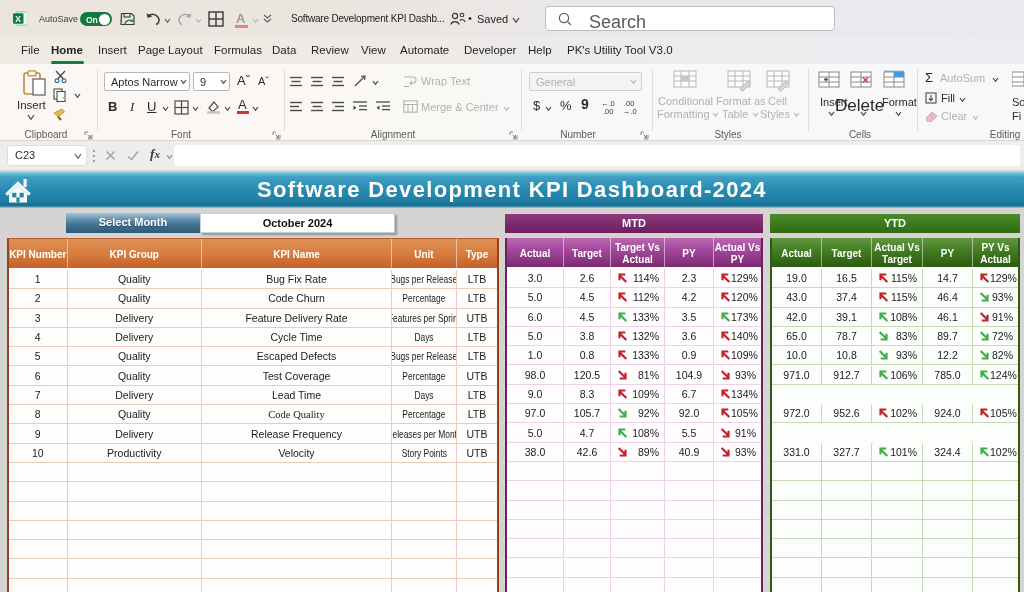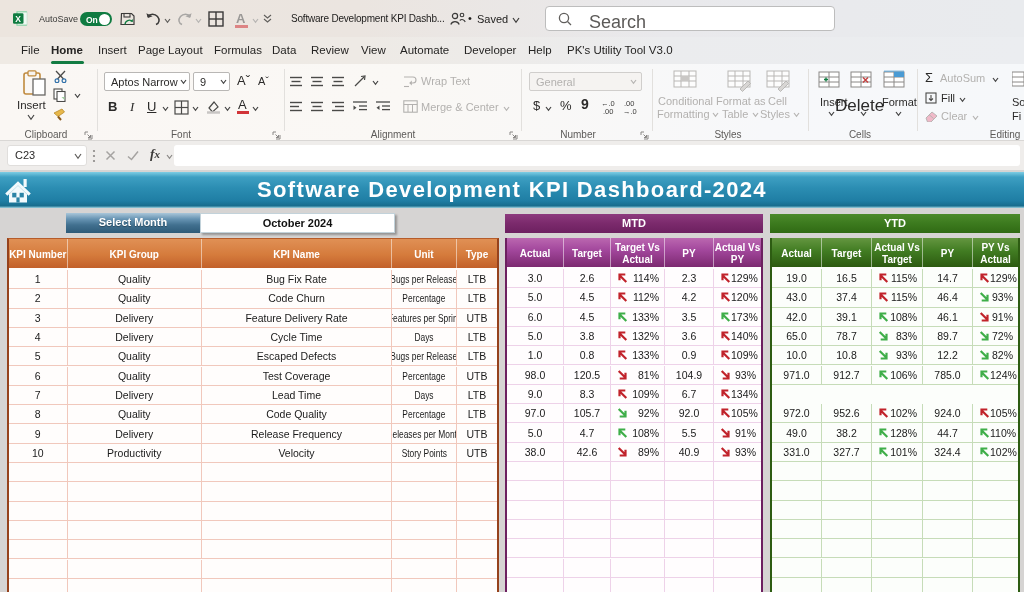--- a/index.html
+++ b/index.html
@@ -496,21 +496,21 @@
 <div class="dcell" style="left:58.5px;width:134.5px;border-right:1px solid #f1c8bc;">Delivery</div>
 <div class="dcell" style="left:193px;width:190px;border-right:1px solid #f1c8bc;">Lead Time</div>
 <div class="dcell" style="left:383px;width:65px;border-right:1px solid #f1c8bc;">
           <span style="transform:scaleX(.8);white-space:nowrap;">Days</span>
         </div>
 <div class="dcell" style="left:448px;width:40px;">LTB</div>
 </div>
 <div class="drow" style="left:0;top:166.1px;width:488px;height:19.3px;border-bottom:1px solid #f1c8bc;">
 <div class="dcell" style="left:0px;width:58.5px;border-right:1px solid #f1c8bc;">8</div>
 <div class="dcell" style="left:58.5px;width:134.5px;border-right:1px solid #f1c8bc;">Quality</div>
-<div class="dcell" style="left:193px;width:190px;border-right:1px solid #f1c8bc;">Code Quality</div>
+<div class="dcell" style="left:193px;width:190px;border-right:1px solid #f1c8bc;font-family:Liberation Serif, serif;">Code Quality</div>
 <div class="dcell" style="left:383px;width:65px;border-right:1px solid #f1c8bc;">
           <span style="transform:scaleX(.8);white-space:nowrap;">Percentage</span>
         </div>
 <div class="dcell" style="left:448px;width:40px;">LTB</div>
 </div>
 <div class="drow" style="left:0;top:185.4px;width:488px;height:19.3px;border-bottom:1px solid #f1c8bc;">
 <div class="dcell" style="left:0px;width:58.5px;border-right:1px solid #f1c8bc;">9</div>
 <div class="dcell" style="left:58.5px;width:134.5px;border-right:1px solid #f1c8bc;">Delivery</div>
 <div class="dcell" style="left:193px;width:190px;border-right:1px solid #f1c8bc;">Release Frequency</div>
 <div class="dcell" style="left:383px;width:65px;border-right:1px solid #f1c8bc;">
@@ -925,37 +925,20 @@
           <span>102%</span>
         </div>
 <div class="dcell" style="left:151px;width:50px;border-right:1px solid #c6dcb8;">924.0</div>
 <div class="dcell pcell" style="left:201px;width:45px;">
           <svg width="11" height="12" viewBox="0 0 11 12" style="flex:none;">
             <path d="M9.3 10 L3 3.7 M2.5 8.3 V2.5 H8.3" stroke="#c1232b" stroke-width="2.2" fill="none"></path>
           </svg>
           <span>105%</span>
         </div>
 </div>
-<div class="drow" style="left:0;top:185.4px;width:246px;height:19.3px;border-bottom:1px solid #c6dcb8;">
-<div class="dcell" style="left:0px;width:50px;border-right:1px solid #c6dcb8;">49.0</div>
-<div class="dcell" style="left:50px;width:50px;border-right:1px solid #c6dcb8;">38.2</div>
-<div class="dcell pcell" style="left:100px;width:51px;border-right:1px solid #c6dcb8;">
-          <svg width="11" height="12" viewBox="0 0 11 12" style="flex:none;">
-            <path d="M9.3 10 L3 3.7 M2.5 8.3 V2.5 H8.3" stroke="#3fae49" stroke-width="2.2" fill="none"></path>
-          </svg>
-          <span>128%</span>
-        </div>
-<div class="dcell" style="left:151px;width:50px;border-right:1px solid #c6dcb8;">44.7</div>
-<div class="dcell pcell" style="left:201px;width:45px;">
-          <svg width="11" height="12" viewBox="0 0 11 12" style="flex:none;">
-            <path d="M9.3 10 L3 3.7 M2.5 8.3 V2.5 H8.3" stroke="#3fae49" stroke-width="2.2" fill="none"></path>
-          </svg>
-          <span>110%</span>
-        </div>
-</div>
 <div class="drow" style="left:0;top:204.7px;width:246px;height:19.3px;border-bottom:1px solid #c6dcb8;">
 <div class="dcell" style="left:0px;width:50px;border-right:1px solid #c6dcb8;">331.0</div>
 <div class="dcell" style="left:50px;width:50px;border-right:1px solid #c6dcb8;">327.7</div>
 <div class="dcell pcell" style="left:100px;width:51px;border-right:1px solid #c6dcb8;">
           <svg width="11" height="12" viewBox="0 0 11 12" style="flex:none;">
             <path d="M9.3 10 L3 3.7 M2.5 8.3 V2.5 H8.3" stroke="#3fae49" stroke-width="2.2" fill="none"></path>
           </svg>
           <span>101%</span>
         </div>
 <div class="dcell" style="left:151px;width:50px;border-right:1px solid #c6dcb8;">324.4</div>

